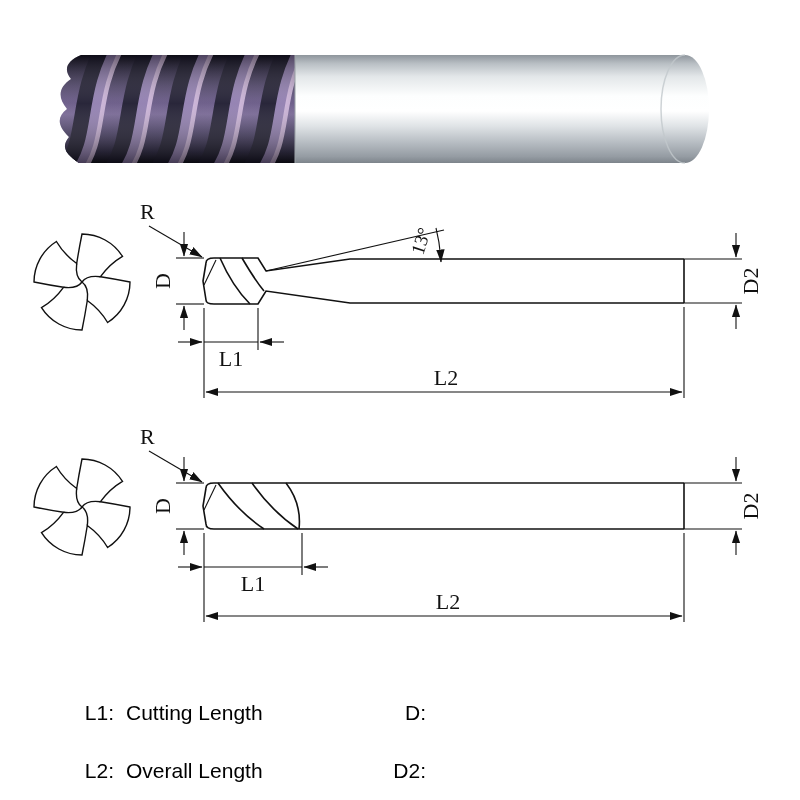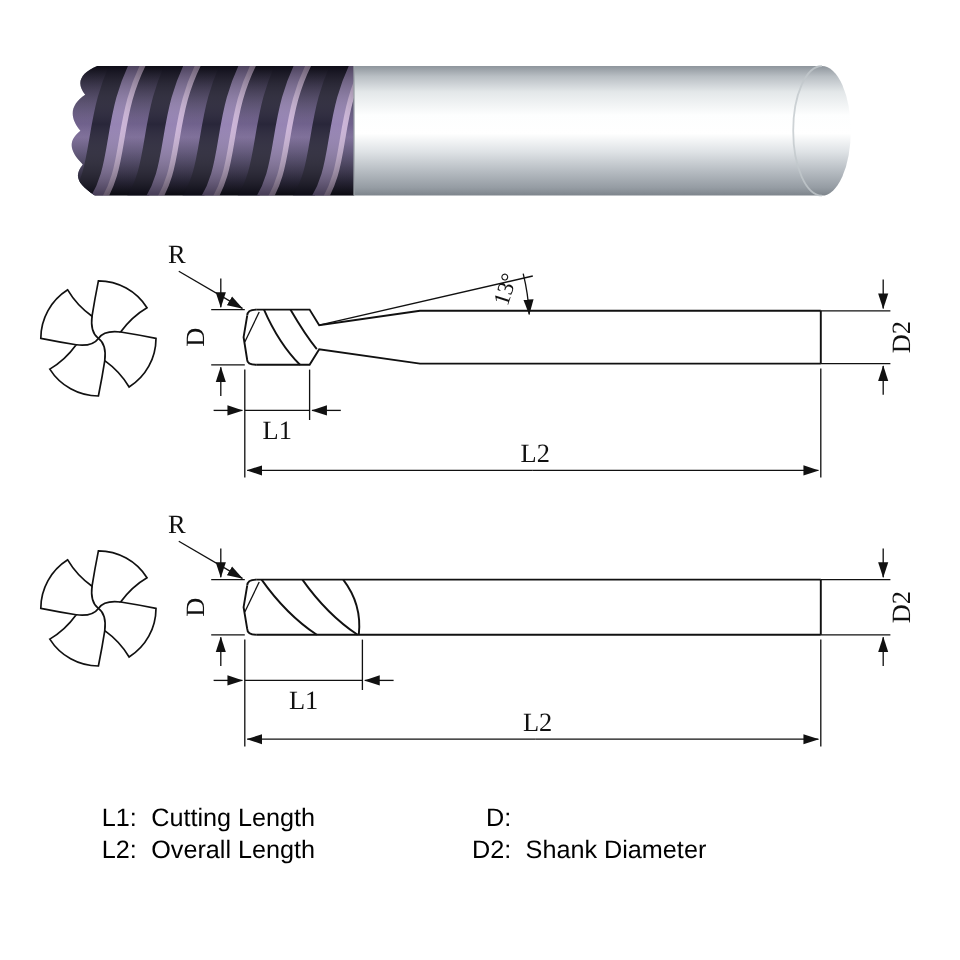--- a/index.html
+++ b/index.html
@@ -5,21 +5,21 @@
   html,body{margin:0;padding:0;background:#fff;}
   .page{position:relative;width:800px;height:800px;background:#fff;overflow:hidden;
         font-family:"Liberation Sans",sans-serif;}
   svg{position:absolute;left:0;top:0;}
   .dim-text{font-family:"Liberation Serif",serif;font-size:22px;fill:#111;}
   .angle-text{font-family:"Liberation Serif",serif;font-size:19px;fill:#111;}
   .legend{position:absolute;left:0;top:670px;width:708px;display:flex;flex-direction:column;
           gap:3px;align-items:center;color:#000;font-size:21px;}
   .legend-row{display:grid;grid-template-columns:56px 236px 52px 212px;column-gap:12px;align-items:baseline;}
   .lkey{text-align:right;}
-  .ldesc{text-align:left;}
+  .ldesc{text-align:left;margin-top:31px;}
 </style>
 </head>
 <body>
 
 <div class="page">
 
 <svg width="800" height="800" viewBox="0 0 800 800">
   <defs>
     <marker id="arr" viewBox="0 0 12 9" markerWidth="13" markerHeight="10" refX="11.5" refY="4.5" orient="auto" markerUnits="userSpaceOnUse">
       <path d="M0,0.6 L12,4.5 L0,8.4 Z" fill="#111"></path>
@@ -206,17 +206,16 @@
 <div class="legend">
   <div class="legend-row">
     <span class="lkey">L1:</span>
     <span class="ldesc">Cutting Length</span>
     <span class="lkey">D:</span>
   </div>
   <div class="legend-row">
     <span class="lkey">L2:</span>
     <span class="ldesc">Overall Length</span>
     <span class="lkey">D2:</span>
-    <span class="ldesc">Shank Diameter</span>
   </div>
 </div>
 
 </div>
 
 </body></html>

